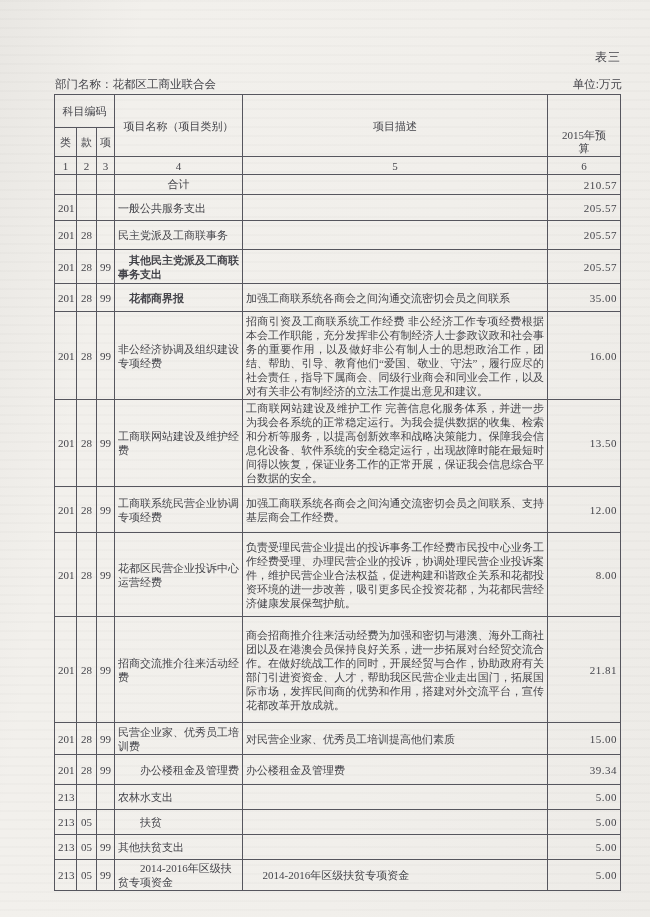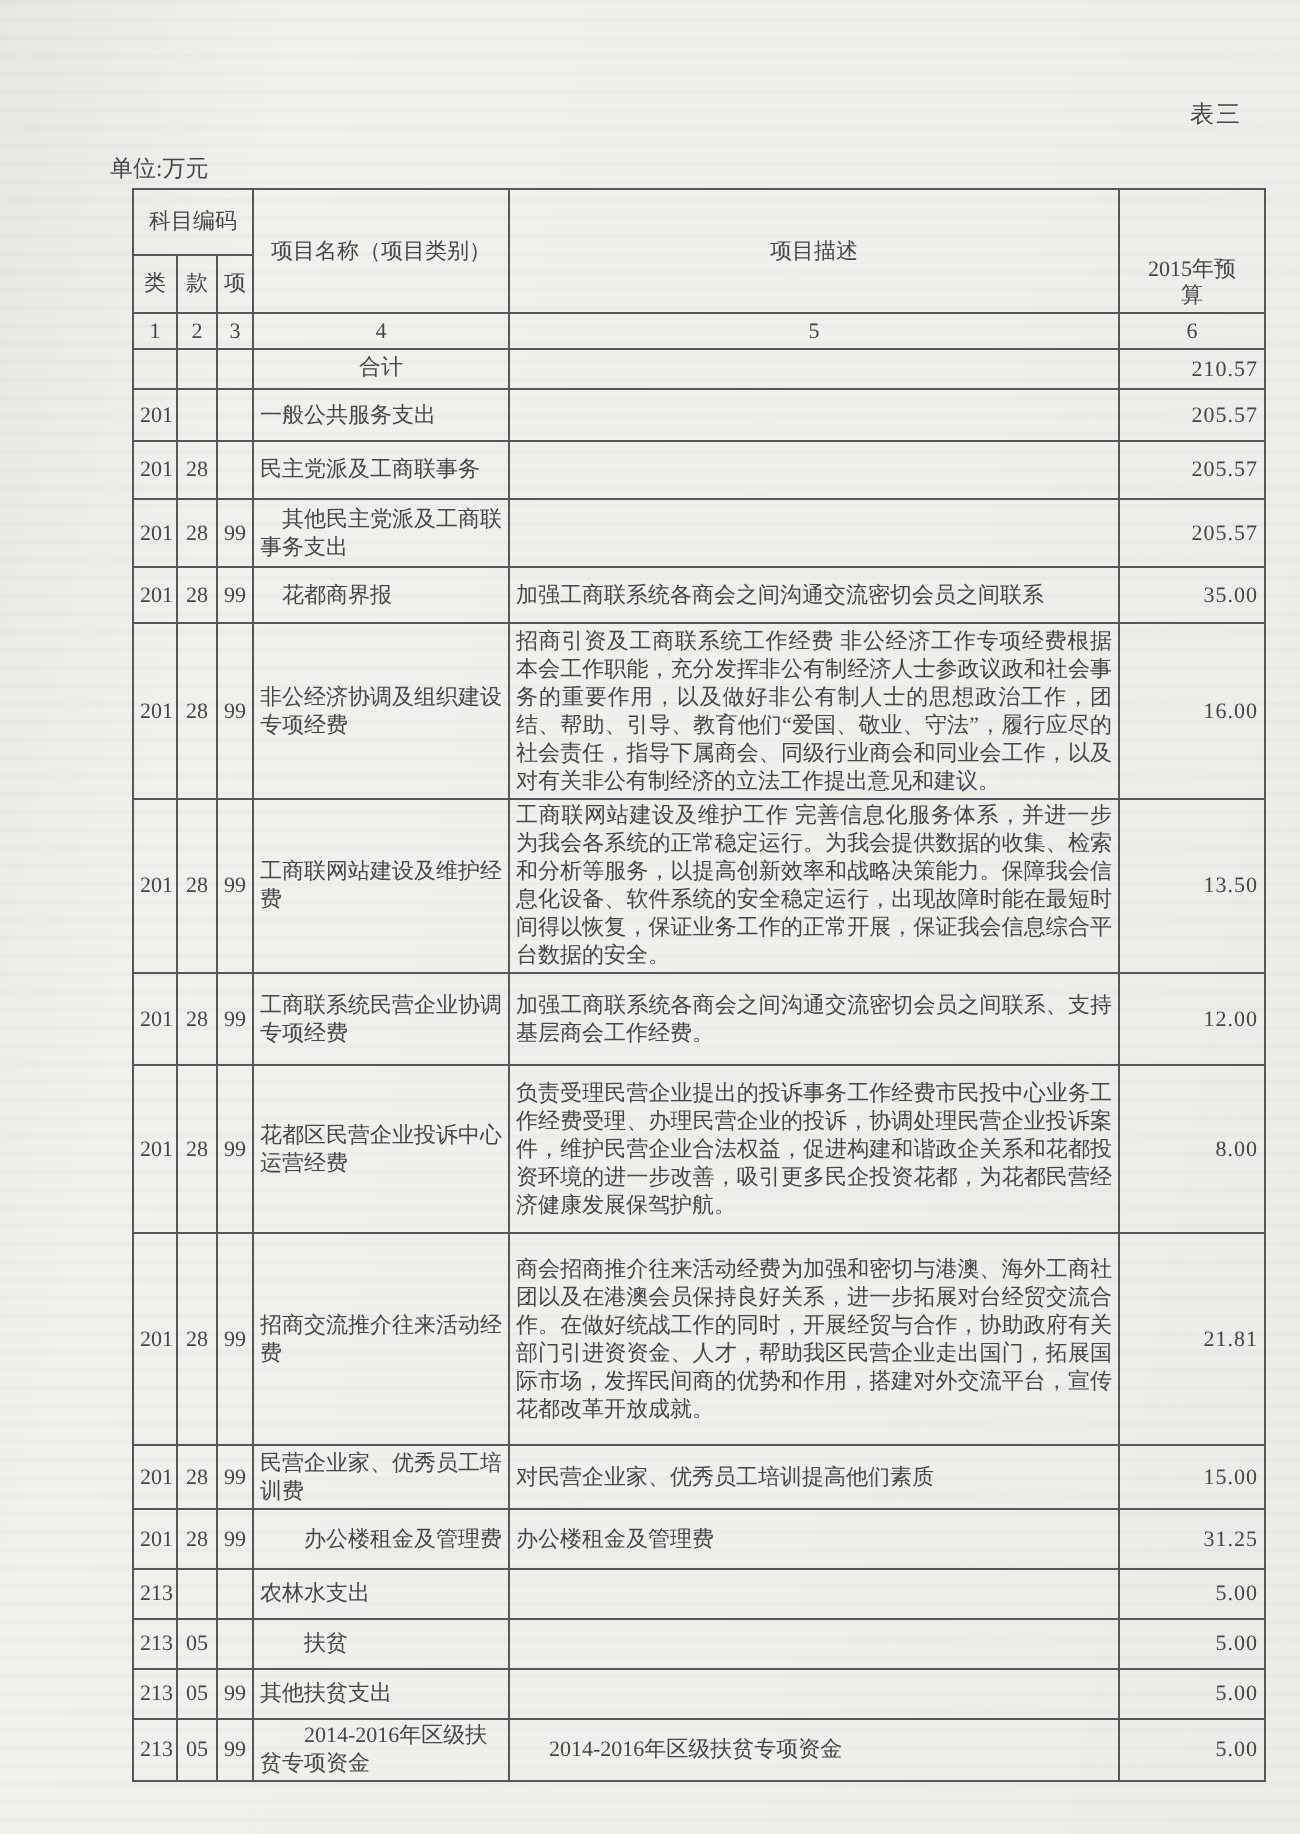--- a/index.html
+++ b/index.html
@@ -25,21 +25,21 @@
     position:absolute; top:48px; left:0; width:100%;
     text-align:center; font-size:20px; font-weight:bold;
     letter-spacing:5px; color:#3c3c42;
   }
   .meta-row {
     position:absolute; top:77px; left:55px; right:28px;
     display:flex; justify-content:space-between;
     font-size:11.5px;
   }
   table.budget {
-    position:absolute; top:94px; left:66px;
+    position:absolute; top:94px; left:54px;
     width:566px;
     border-collapse:collapse;
     table-layout:fixed;
     font-size:11px;
   }
   table.budget th, table.budget td {
     border:1px solid #56565e;
     font-weight:normal;
     padding:1px 3px;
     vertical-align:middle;
@@ -47,21 +47,21 @@
     overflow:hidden;
   }
   col.c1{width:22px} col.c2{width:20px} col.c3{width:18px}
   col.c4{width:128px} col.c5{width:305px} col.c6{width:73px}
   thead th { text-align:center; }
   tr.hdr-top{height:23px} tr.hdr-sub{height:20px} tr.hdr-idx{height:18px}
   th.budget-head span { display:inline-block; width:54px; line-height:13px;margin-top:33px; }
   td.c-lei, td.c-kuan, td.c-xiang { text-align:center; padding:1px 1px; }
   td.c-name { text-align:left; padding:1px 4px; }
   td.c-name.center { text-align:center;font-family:Liberation Mono, monospace; }
-  td.c-name.indent1 { text-indent:1em; }
+  td.c-name.indent1 { text-indent:1em;font-weight:bold; }
   td.c-name.indent2 { text-indent:2em; }
   td.c-desc { text-align:justify; padding:1px 5px; line-height:14.3px; }
   td.c-desc.indent1 { text-indent:1.5em; text-align:left; }
   td.c-budget { text-align:right; padding-right:9px; letter-spacing:0.5px; }
   
   tbody tr:nth-child(1){height:20px}
   tbody tr:nth-child(2){height:26px}
   tbody tr:nth-child(3){height:29px}
   tbody tr:nth-child(4){height:34px}
   tbody tr:nth-child(5){height:28px}
@@ -79,20 +79,23 @@
 </style>
 </head>
 <body>
 
 <div class="page">
 
   <div class="corner-label">表三</div>
 
 
   <div class="meta-row">
+    <div>
+      <span>部门名称：</span><span>花都区工商业联合会</span>
+    </div>
     <div>单位:万元</div>
   </div>
 
   <table class="budget">
     <colgroup>
       <col class="c1">
         <col class="c2">
         <col class="c3">
       <col class="c4">
         <col class="c5">
@@ -207,21 +210,21 @@
     <td class="c-name">民营企业家、优秀员工培训费</td>
     <td class="c-desc">对民营企业家、优秀员工培训提高他们素质</td>
     <td class="c-budget">15.00</td>
   </tr>
         <tr>
     <td class="c-lei">201</td>
     <td class="c-kuan">28</td>
     <td class="c-xiang">99</td>
     <td class="c-name indent2">办公楼租金及管理费</td>
     <td class="c-desc">办公楼租金及管理费</td>
-    <td class="c-budget">31.25</td>
+    <td class="c-budget">39.34</td>
   </tr>
         <tr>
     <td class="c-lei">213</td>
     <td class="c-kuan"></td>
     <td class="c-xiang"></td>
     <td class="c-name">农林水支出</td>
     <td class="c-desc"></td>
     <td class="c-budget">5.00</td>
   </tr>
         <tr>

